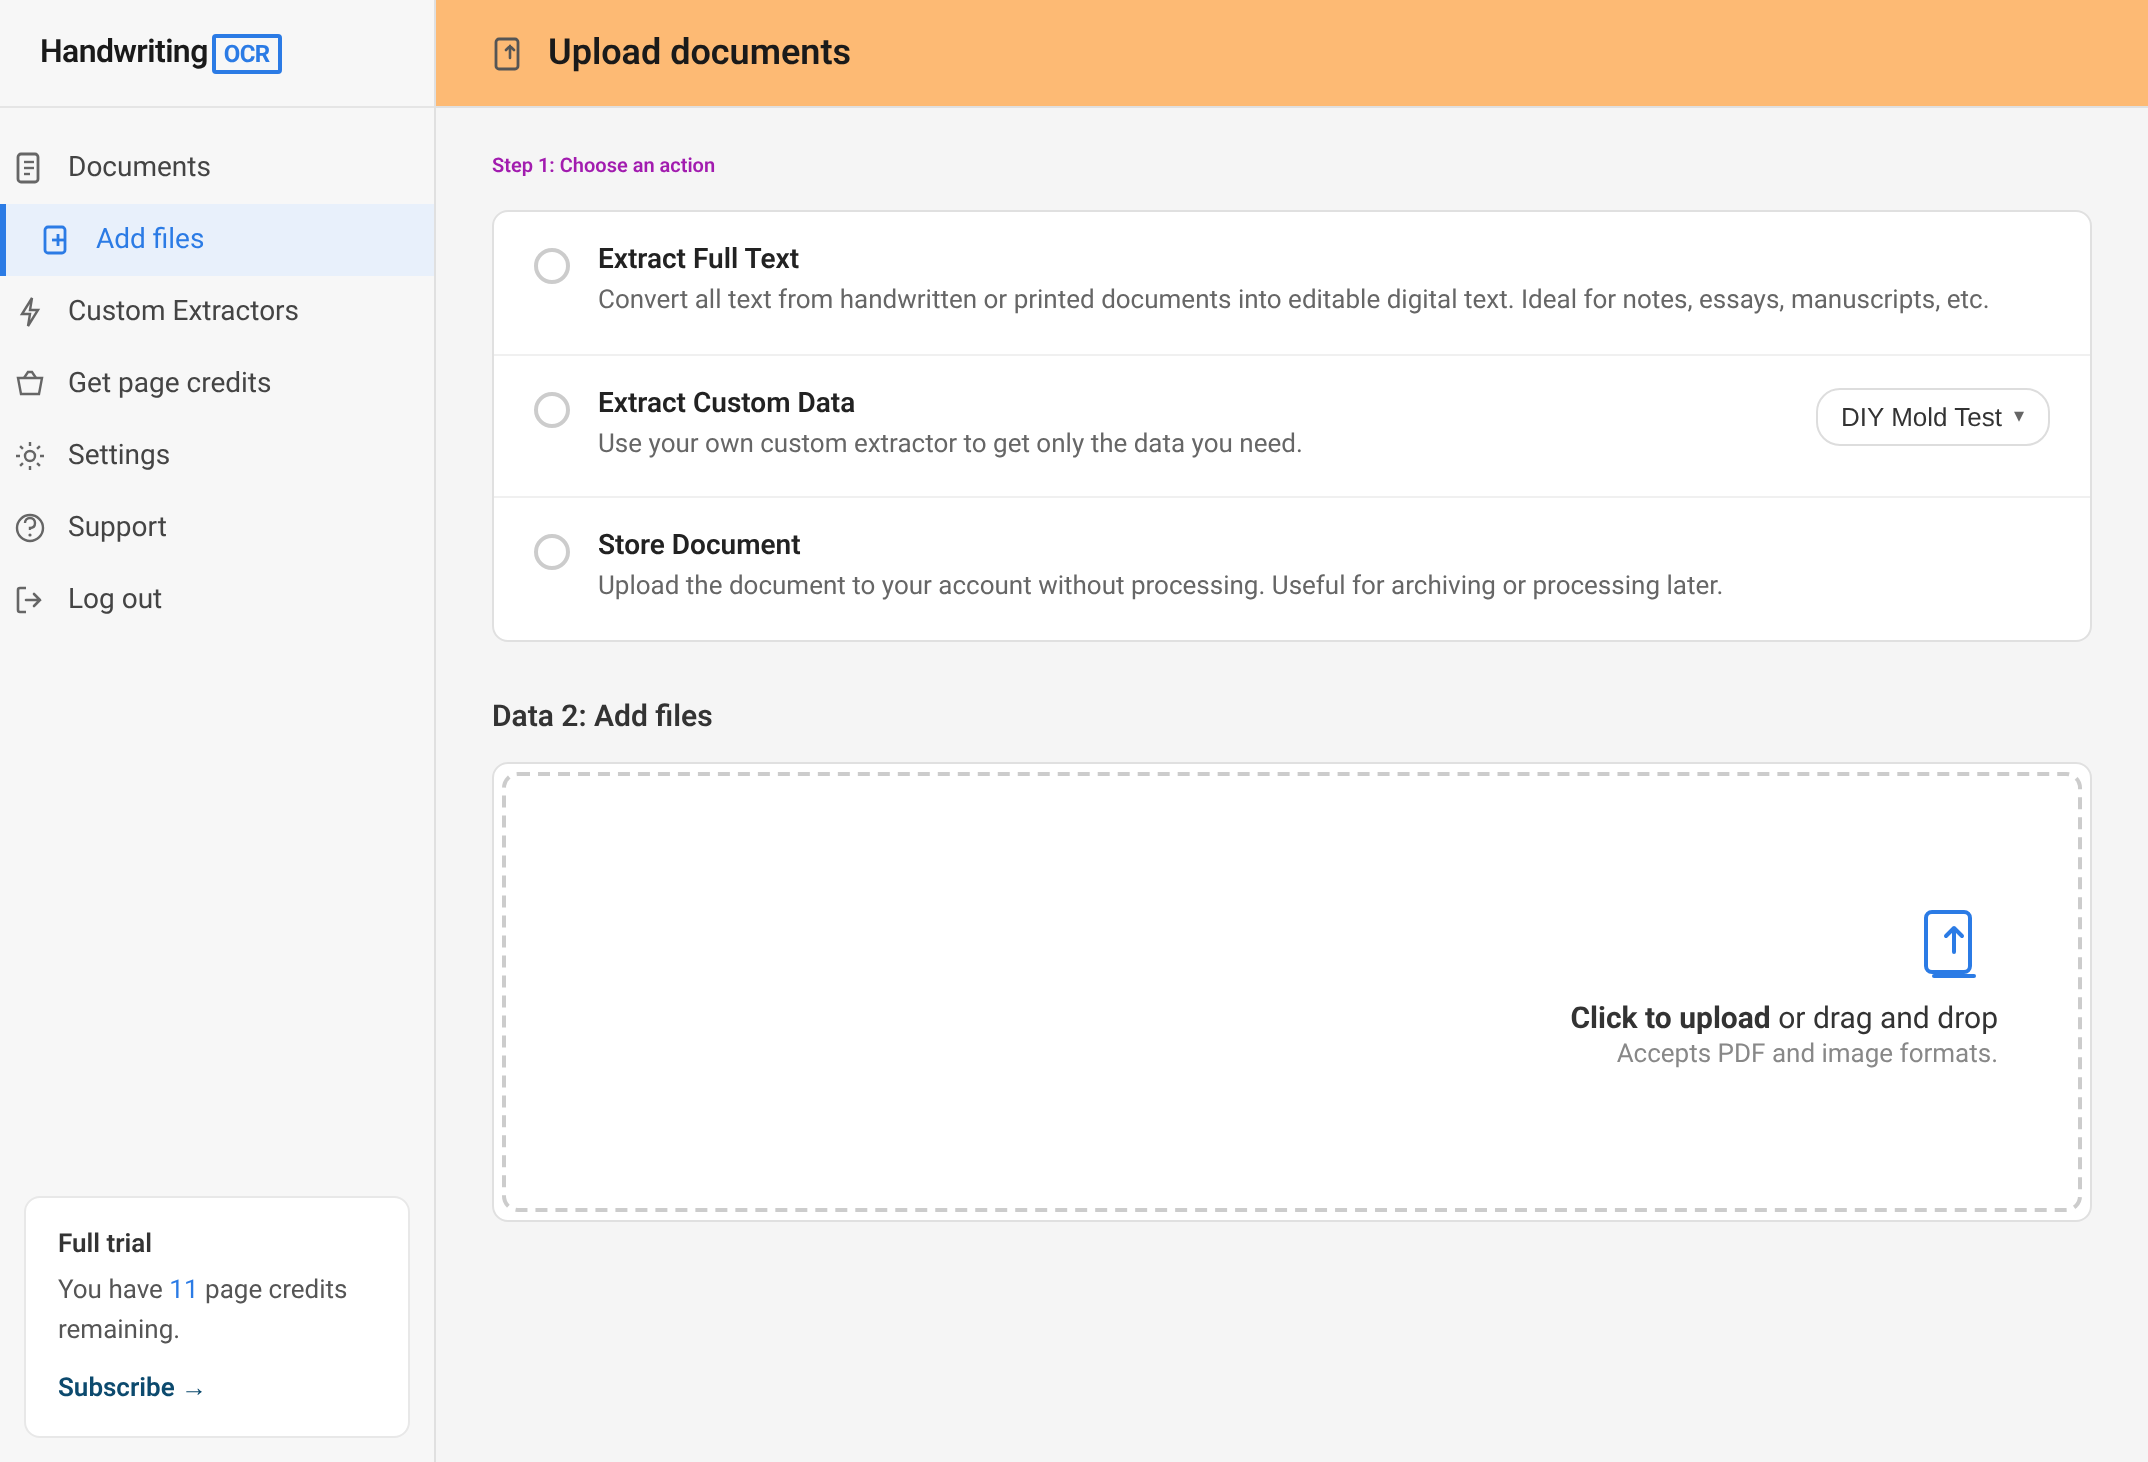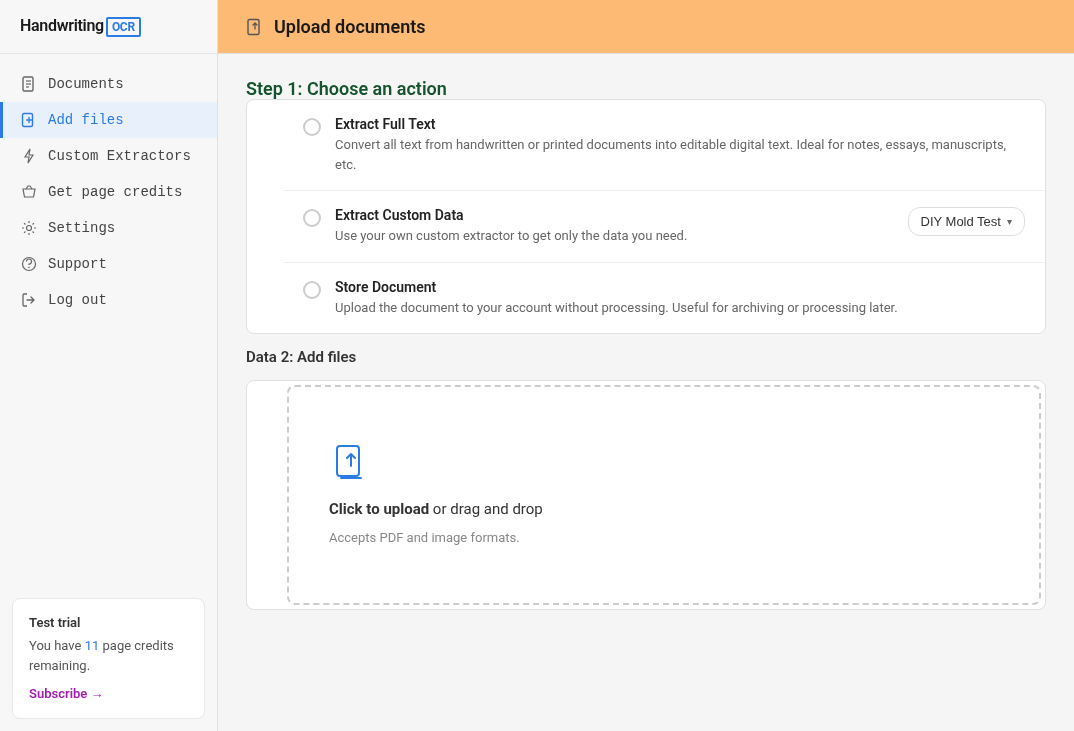--- a/index.html
+++ b/index.html
@@ -52,28 +52,27 @@
 
     .sidebar-nav {
       padding: 12px 0;
       flex: 1;
     }
 
     .nav-item {
       display: flex;
       align-items: center;
       gap: 10px;
-      padding: 9px 20px;
+      padding: 9px 6px;
       font-size: 14px;
       color: #444;
       cursor: pointer;
       border-radius: 0;
       text-decoration: none;
       position: relative;
-      font-family: Liberation Mono, monospace;
     }
 
     .nav-item.active {
       color: #2b7be5;
       background: #e8f0fb;
       border-left: 3px solid #2b7be5;
       padding-left: 17px;
     }
 
     .nav-icon {
@@ -107,21 +106,21 @@
       margin-bottom: 8px;
     }
 
     .credits-number {
       color: #2b7be5;
       font-weight: 400;
     }
 
     .subscribe-link {
       font-size: 13px;
-      color: #a21caf;
+      color: #0c4a6e;
       font-weight: 600;
       text-decoration: none;
       cursor: pointer;
     }
 
     
     .main {
       flex: 1;
       background: #f5f5f5;
       display: flex;
@@ -147,33 +146,33 @@
     .page-title-icon {
       color: #666;
       font-size: 16px;
     }
 
     .content-area {
       padding: 24px 28px;
     }
 
     .section-title {
-      font-size: 18px;
-      font-weight: 600;
-      color: #14532d;
+      font-size: 10px;
+      font-weight: 600;
+      color: #a21caf;
+      margin-bottom: 16px;
     }
 
     
     .options-container {
       background: #fff;
       border-radius: 8px;
       border: 1px solid #e0e0e0;
       overflow: hidden;
-      margin-bottom: 14px;
-      padding-left: 36px;
+      margin-bottom: 28px;
     }
 
     .option-item {
       display: flex;
       align-items: flex-start;
       gap: 14px;
       padding: 16px 20px;
       border-bottom: 1px solid #f0f0f0;
       cursor: pointer;
     }
@@ -265,24 +264,24 @@
       color: #666;
     }
 
     
     .upload-area {
       background: #fff;
       border-radius: 8px;
       border: 2px dashed #ccc;
       min-height: 220px;
       display: flex;
-      align-items: flex-start;
+      align-items: flex-end;
       justify-content: center;
       flex-direction: column;
-      gap: 10px;
+      gap: 0;
       cursor: pointer;
       padding: 40px;
       margin: 4px;
     }
 
     .upload-icon-wrapper {
       color: #2b7be5;
       font-size: 36px;
       margin-bottom: 4px;
     }
@@ -395,21 +394,21 @@
         <svg width="16" height="16" viewBox="0 0 16 16" fill="none">
           <path d="M6 14H3a1 1 0 01-1-1V3a1 1 0 011-1h3" stroke="#666" stroke-width="1.3" fill="none"></path>
           <path d="M10 11l3-3-3-3M13 8H6" stroke="#666" stroke-width="1.3" stroke-linecap="round"></path>
         </svg>
       </span>
       <span>Log out</span>
     </div>
   </nav>
 
   <div class="sidebar-bottom">
-    <div class="free-trial-label">Test trial</div>
+    <div class="free-trial-label">Full trial</div>
     <div class="credits-text">
       <span>You have </span><span class="credits-number">11</span><span> page credits remaining.</span>
     </div>
     <a class="subscribe-link">Subscribe →</a>
   </div>
 </aside>
 
 <main class="main">
 
   <div class="page-header">

